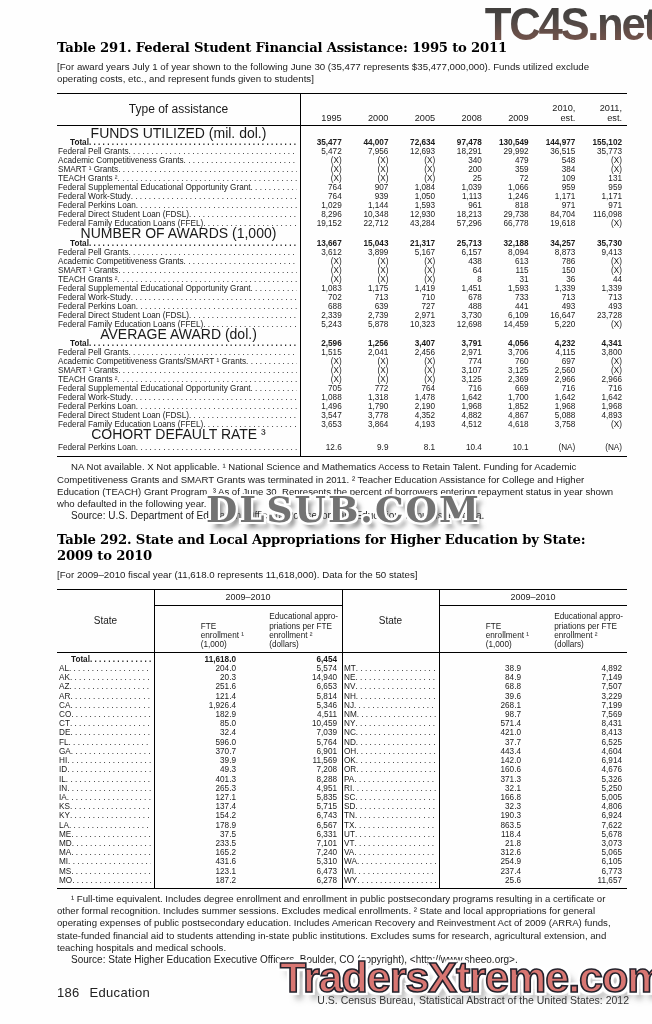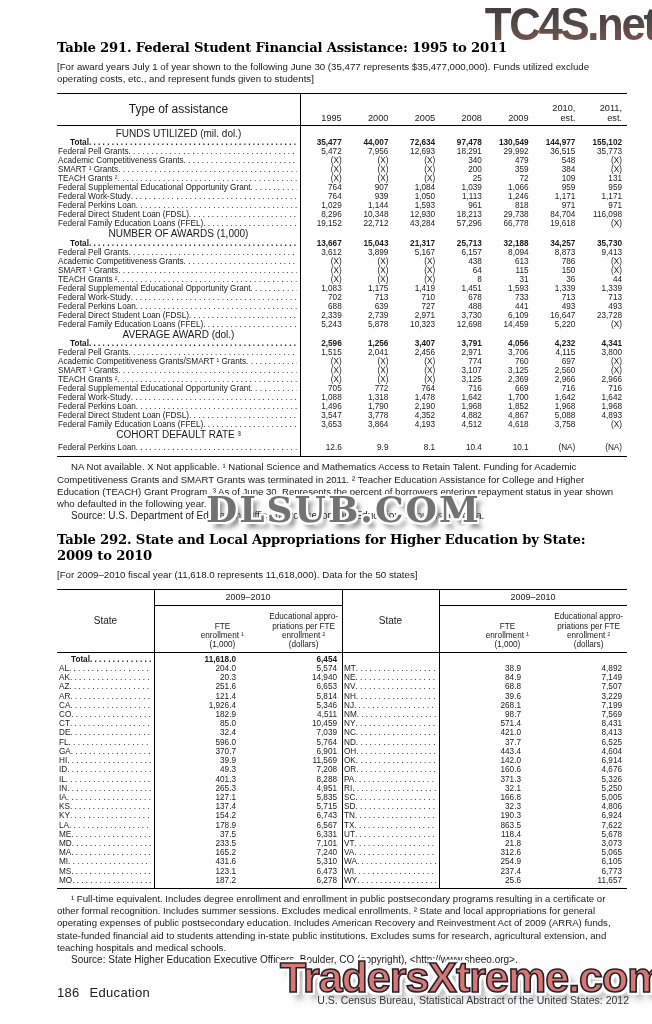--- a/index.html
+++ b/index.html
@@ -13,21 +13,21 @@
 
   
   .t291{width:570px;border-top:1.5px solid #000;border-bottom:1.5px solid #000;position:relative;}
   .t291::before{content:"";position:absolute;left:243px;top:0;bottom:0;width:1px;background:#000;}
   .t291-head{display:flex;height:31px;border-bottom:1px solid #000;}
   .th-type{width:243px;display:flex;align-items:center;justify-content:center;font-size:12px;}
   .ycols{flex:1;display:flex;}
   .ycol{flex:1;display:flex;align-items:flex-end;justify-content:flex-end;text-align:right;
         font-size:9.2px;line-height:10px;white-space:pre-line;padding:0 5px 2px 0;}
   .t291-body{padding:2px 0 4px 0;}
-  .sec-head{width:243px;text-align:center;font-size:10px;line-height:9.4px;margin-top:1px;}
+  .sec-head{width:243px;text-align:center;font-size:14px;line-height:9.4px;margin-top:1px;}
   .r291{display:flex;line-height:9.0px;font-size:8.2px;}
   .lblcell{width:243px;display:flex;overflow:hidden;box-sizing:border-box;padding:0 3px 0 1px;}
   .lbl{white-space:nowrap;}
   .ind{padding-left:12px;}
   .leader{flex:1;overflow:hidden;white-space:nowrap;}
   .leader::after{content:" . . . . . . . . . . . . . . . . . . . . . . . . . . . . . . . . . . . . . . . . . . . . . . . . . .";}
   .val{flex:1;text-align:right;padding-right:5px;}
   .bold{font-weight:bold;}
   .gap{height:4px;}
   .fnote{font-size:9.6px;line-height:12.2px;width:562px;text-indent:14px;margin:4px 0 0 0;}
@@ -35,21 +35,21 @@
 
   
   .t292{width:570px;border-top:1.5px solid #000;border-bottom:1.5px solid #000;position:relative;margin-top:7px;}
   .vr{position:absolute;top:0;bottom:0;width:1px;background:#000;}
   .vr1{left:97px;} .vr2{left:285px;} .vr3{left:382px;}
   .t292-head{display:flex;height:62px;border-bottom:1.5px solid #000;}
   .h-state{width:97px;display:flex;align-items:center;justify-content:center;font-size:10px;}
   .h-half{width:188px;display:flex;flex-direction:column;}
   .h-span{height:15px;border-bottom:1px solid #000;display:flex;align-items:center;justify-content:center;font-size:9px;}
   .h-cols{flex:1;display:flex;}
-  .h-col{flex:1;display:flex;align-items:flex-end;justify-content:flex-end;text-align:center;
+  .h-col{flex:1;display:flex;align-items:flex-end;justify-content:flex-end;text-align:left;
          font-size:8.2px;line-height:9.4px;white-space:pre-line;padding:0 4px 2px 0;}
   .t292-body{padding:2px 0 3px 0;}
   .r292{display:flex;line-height:9.2px;font-size:8.2px;}
   .half{width:285px;display:flex;box-sizing:border-box;}
   .stcell{width:97px;display:flex;overflow:hidden;box-sizing:border-box;padding:0 3px 0 2px;}
   .fte{width:94px;text-align:right;padding-right:12px;box-sizing:border-box;}
   .app{width:94px;text-align:right;padding-right:5px;box-sizing:border-box;}
 
   
   .pagefoot{width:572px;display:flex;justify-content:space-between;align-items:center;margin-top:13px;}

